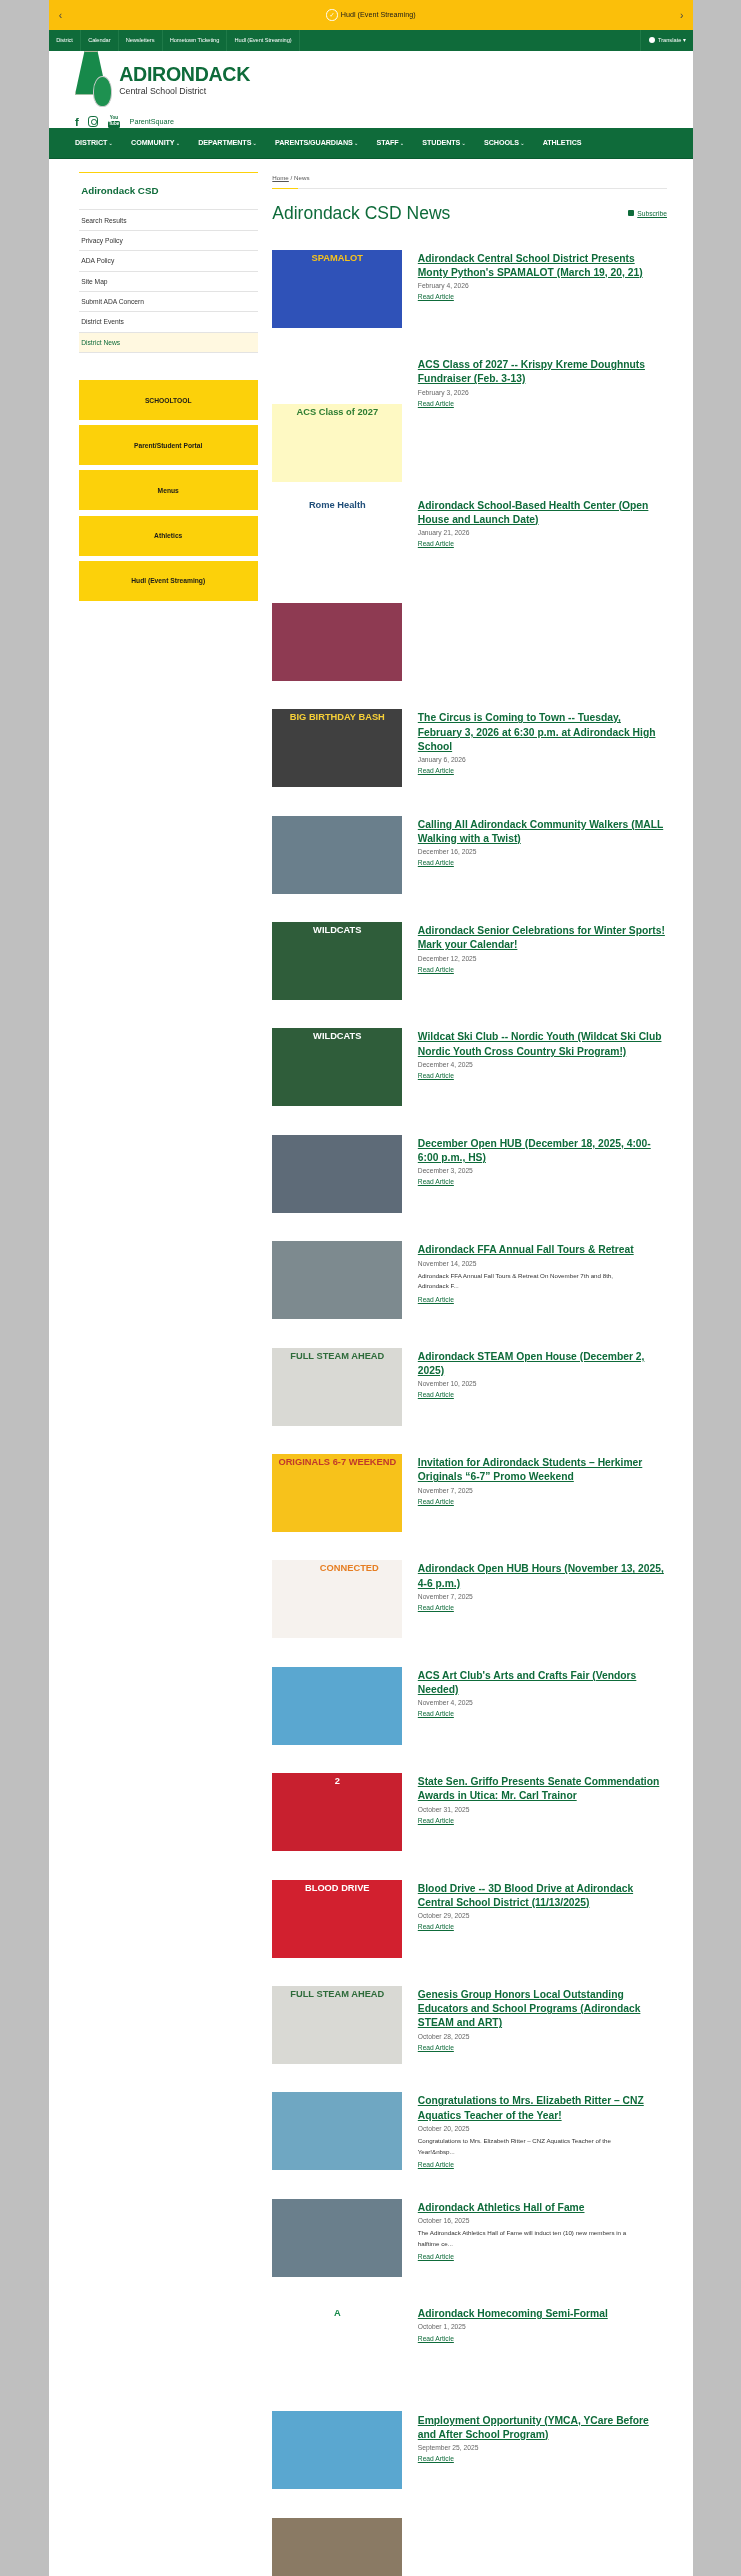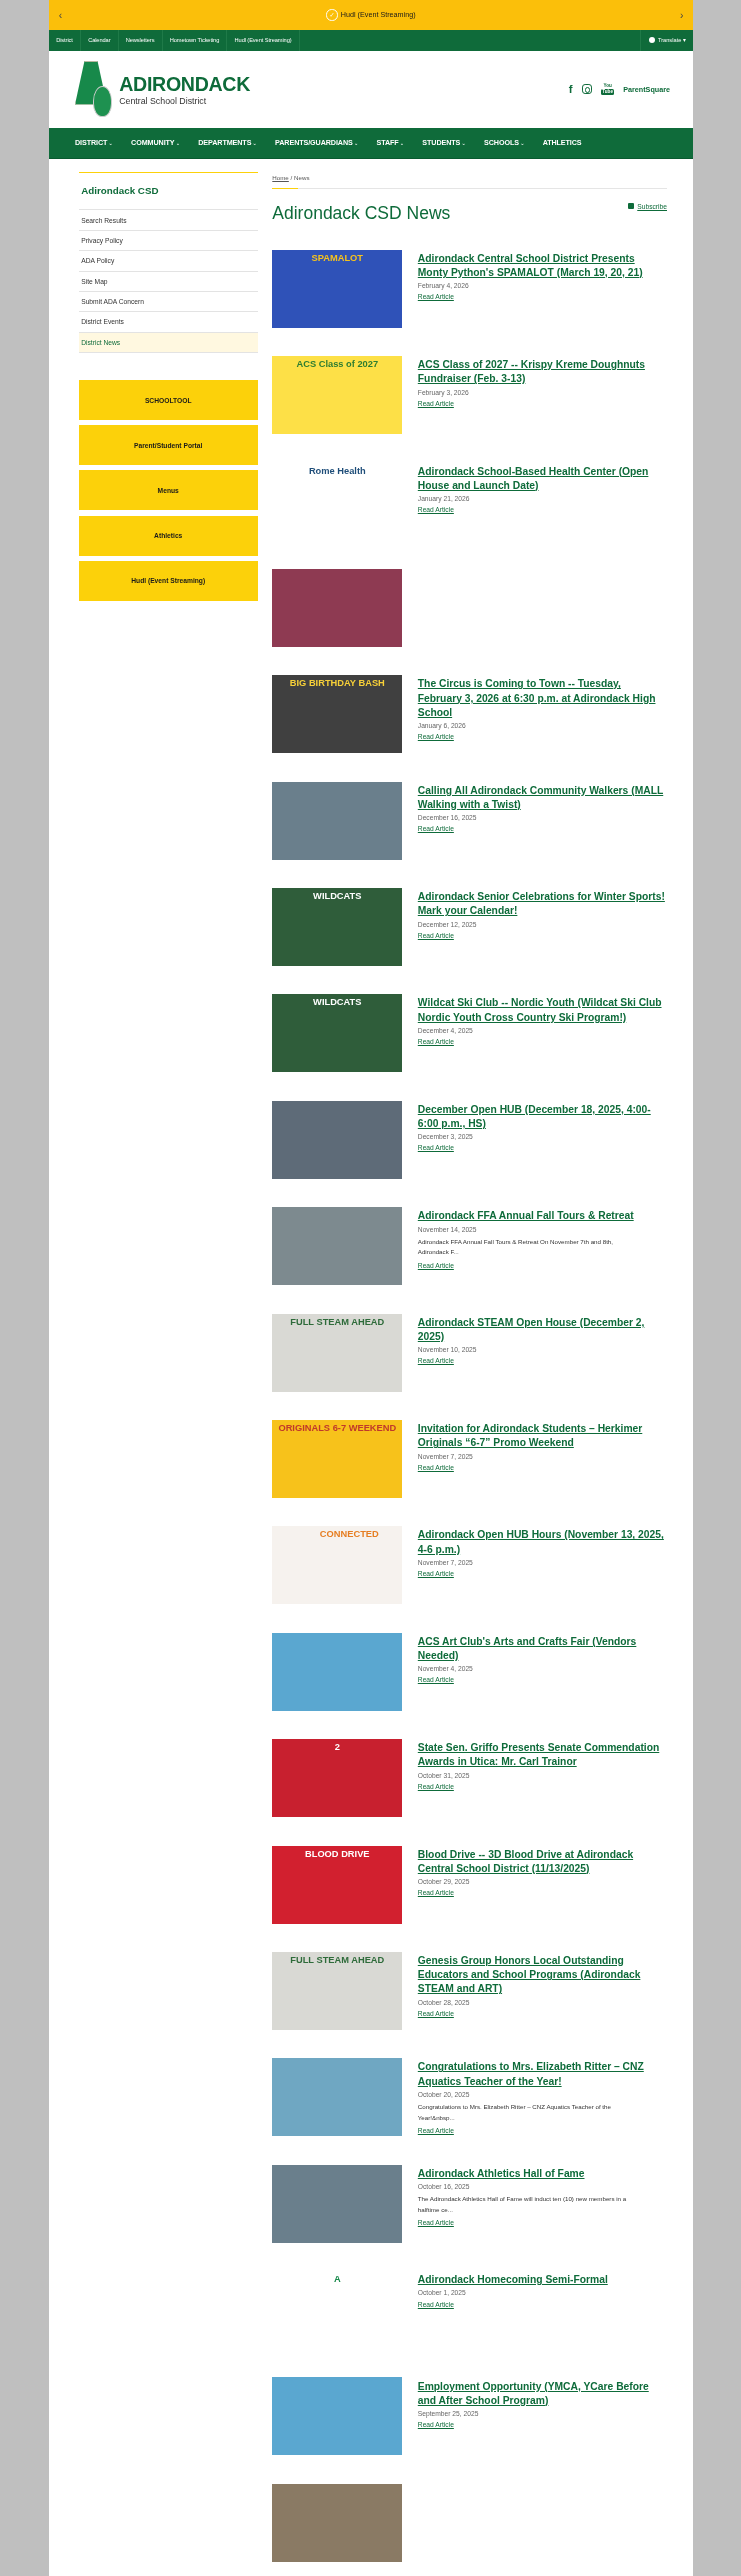--- a/index.html
+++ b/index.html
@@ -15,55 +15,55 @@
   .alert-check { width: 11.3px; height: 11.3px; border: 1px solid #fff; border-radius: 50%; color: #fff; display: flex; align-items: center; justify-content: center; font-size: 6.2px; }
 
   
   .util-nav { height: 20.6px; background: #0f6b3a; display: flex; align-items: center; justify-content: space-between; }
   .util-links { display: flex; height: 100%; }
   .util-links a { display: flex; align-items: center; padding: 0 7.2px; font-size: 5.7px; color: #fff; text-decoration: none; border-right: 0.5px solid #1f7a48; font-family: "Liberation Sans Narrow", "Liberation Sans", sans-serif; letter-spacing: -0.1px; }
   .translate { display: flex; align-items: center; gap: 3.1px; padding: 0 7.2px; height: 100%; border-left: 0.5px solid #1f7a48; color: #fff; font-size: 5.7px; cursor: pointer; }
   .globe { width: 6.2px; height: 6.2px; border-radius: 50%; background: #fff; }
 
   
-  .header { height: 77px; display: flex; align-items: center; justify-content: space-between; padding: 0 23px 0 26px; }
+  .header { height: 77px; display: flex; justify-content: space-between; padding: 0 23px 0 26px; flex-direction: column; }
   .brand { display: flex; align-items: center; gap: 5.2px; }
   .logo-mark { width: 39px; height: 57px; position: relative; }
   .logo-a { position: absolute; left: 0; top: 0; width: 32px; height: 44px; background: #17894a; border: 1.5px solid #b7b89f; clip-path: polygon(30% 0, 70% 0, 100% 100%, 0 100%); }
   .logo-cat { position: absolute; left: 17.5px; top: 25px; width: 19.6px; height: 31px; background: #1e9150; border-radius: 50% 50% 45% 45%; border: 1px solid #ccc; }
   .brand-text .name { font-size: 19.6px; font-weight: bold; color: #0e6b3a; letter-spacing: -0.3px; font-family: "Liberation Sans", sans-serif; }
   .brand-text .sub { font-size: 8.8px; color: #333; font-family: "Liberation Sans Narrow", "Liberation Sans", sans-serif; }
   .social { display: flex; align-items: center; gap: 9.3px; color: #0e6b3a; }
   .social .ico { font-weight: bold; font-size: 11.3px; cursor: pointer; }
   .ig { width: 10.3px; height: 10.3px; border: 1.3px solid #0e6b3a; border-radius: 3.1px; position: relative; }
   .ig::after { content: ""; position: absolute; left: 2.1px; top: 2.1px; width: 3.6px; height: 3.6px; border: 1px solid #0e6b3a; border-radius: 50%; }
   .yt { font-size: 4.6px; font-weight: bold; line-height: 1; text-align: center; }
   .yt span { display: block; background: #0e6b3a; color: #fff; padding: 1px; border-radius: 1.5px; margin-top: 0.5px; }
-  .ps { font-size: 7.2px; font-weight: bold; }
+  .ps { font-size: 7.2px; font-weight: normal; }
 
   
   .main-nav { height: 31px; background: #0f6b3a; display: flex; align-items: center; padding: 0 26px; border-bottom: 1.5px solid #0a5a30; }
   .main-nav a { color: #fff; font-weight: bold; font-size: 7.2px; text-decoration: none; margin-right: 18.5px; font-family: "Liberation Sans Narrow", "Liberation Sans", sans-serif; letter-spacing: -0.1px; white-space: nowrap; }
   .main-nav a .chev { font-size: 4.6px; margin-left: 1.5px; }
 
   
   .content { display: flex; padding: 10.3px 26px 20.6px 26px; }
   .sidebar { width: 188px; padding-top: 3.1px; }
   .sidebar-box { border-top: 1.5px solid #fcd10a; margin-left: 3.6px; margin-right: 5.2px; }
   .sidebar-title { font-size: 9.8px; font-weight: bold; color: #0e6b3a; padding: 12px 2.6px 13.4px 2.6px; border-bottom: 0.5px solid #e3e3e3; }
   .side-item { display: block; padding: 6.2px 2.6px; font-size: 6.7px; color: #333; border-bottom: 0.5px solid #e3e3e3; text-decoration: none; }
   .side-item.active { background: #fff8e0; color: #0e6b3a; }
   .quick-links { margin: 27px 5.2px 0 3.6px; display: flex; flex-direction: column; gap: 5.2px; }
   .quick-link { height: 40px; background: #fcd10a; display: flex; align-items: center; justify-content: center; font-weight: bold; font-size: 6.7px; color: #1a1a1a; text-decoration: none; }
 
   .main { flex: 1; padding-left: 9.3px; }
   .breadcrumb { font-size: 6.2px; color: #555; padding-top: 5.2px; padding-bottom: 7.2px; border-bottom: 0.5px solid #e5e5e5; position: relative; font-family: "Liberation Sans Narrow", "Liberation Sans", sans-serif; }
   .breadcrumb::after { content: ""; position: absolute; left: 0; bottom: -0.5px; width: 26px; height: 1px; background: #fcd10a; }
   .breadcrumb a { color: #555; }
-  .title-row { display: flex; justify-content: space-between; align-items: flex-start; padding: 13.4px 0 26px 0; }
+  .title-row { display: flex; justify-content: space-between; align-items: center; padding: 13.4px 0 26px 0; }
   .page-title { font-size: 17.5px; color: #0e6b3a; font-weight: normal; font-family: "Liberation Sans Narrow", "Liberation Sans", sans-serif; }
   .subscribe { display: flex; align-items: center; gap: 3.1px; color: #0e6b3a; font-size: 6.7px; cursor: pointer; }
   .rss { width: 5.7px; height: 5.7px; background: #0e6b3a; border-radius: 1px; }
 
   .news-list { display: flex; flex-direction: column; }
   .news-item { display: flex; gap: 15.5px; min-height: 92px; margin-bottom: 14.4px; }
   .thumb { width: 130px; height: 78px; flex-shrink: 0; position: relative; overflow: hidden; display: flex; align-items: flex-start; justify-content: center; font-weight: bold; text-align: center; }
   .thumb-label { font-size: 9.3px; line-height: 1.1; padding: 3.1px; }
   .news-body { flex: 1; padding-top: 2.1px; }
   .news-title { display: block; font-size: 10.3px; font-weight: bold; color: #0e6b3a; line-height: 1.38; }
@@ -174,21 +174,21 @@
               <span class="thumb-label">SPAMALOT</span>
             </div>
     <div class="news-body">
       <a href="#" class="news-title">Adirondack Central School District Presents Monty Python's SPAMALOT (March 19, 20, 21)</a>
       <div class="news-date">February 4, 2026</div>
       
       <a href="#" class="read-more">Read Article</a>
     </div>
   </article>
           <article class="news-item">
-    <div class="thumb" style="background: #fde047; color: rgb(46, 125, 50);">
+    <div class="thumb" style="background: #fef9c3; color: rgb(46, 125, 50); margin-top: 48px;">
               <span class="thumb-label">ACS Class of 2027</span>
             </div>
     <div class="news-body">
       <a href="#" class="news-title">ACS Class of 2027 -- Krispy Kreme Doughnuts Fundraiser (Feb. 3-13)</a>
       <div class="news-date">February 3, 2026</div>
       
       <a href="#" class="read-more">Read Article</a>
     </div>
   </article>
           <article class="news-item">

